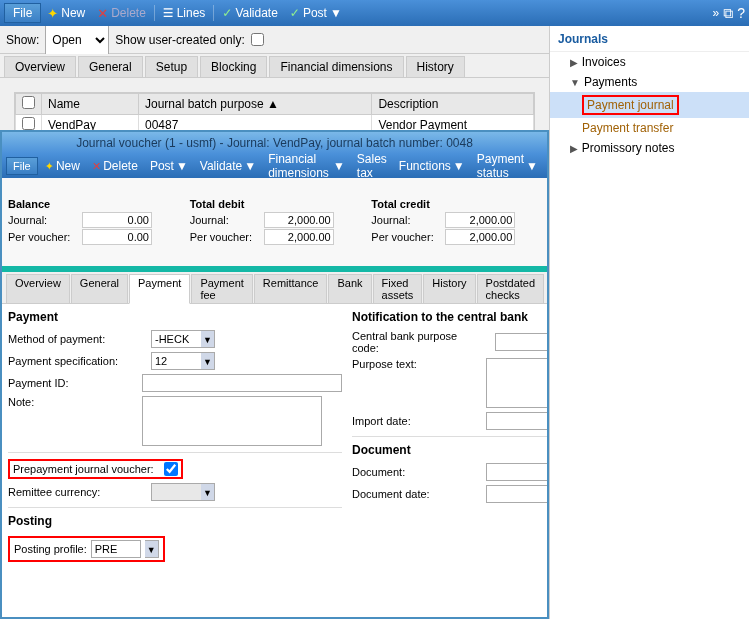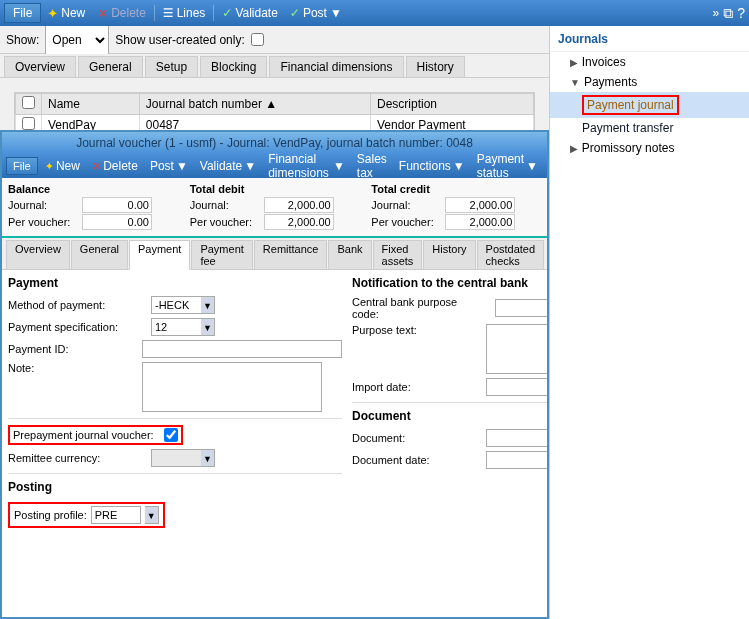--- a/index.html
+++ b/index.html
@@ -146,22 +146,22 @@
       display: flex;
       align-items: center;
       gap: 2px;
     }
 
     
     .balance-row {
       display: flex;
       gap: 12px;
       background: #f8f8f8;
-      border-bottom: 2px solid #14b8a6;
-      padding: 5px 6px;
+      border-bottom: 6px solid #14b8a6;
+      padding: 20px 6px;
     }
     .balance-section { flex: 1; }
     .balance-section h4 { font-size: 11px; font-weight: bold; margin-bottom: 2px; }
     .balance-field { display: flex; align-items: center; gap: 4px; margin-bottom: 1px; }
     .balance-field label { font-size: 11px; width: 70px; }
     .balance-input {
       width: 70px;
       height: 16px;
       border: 1px solid #ccc;
       font-size: 11px;
@@ -369,21 +369,21 @@
       <div class="tab">Financial dimensions</div>
       <div class="tab">History</div>
     </div>
 
     <div class="journal-table">
       <table>
         <thead>
           <tr>
             <th class="checkbox-cell"><input type="checkbox" style=""></th>
             <th>Name</th>
-            <th>Journal batch number ▲</th>
+            <th>Journal batch purpose ▲</th>
             <th>Description</th>
           </tr>
         </thead>
         <tbody>
           <tr>
             <td><input type="checkbox" style=""></td>
             <td>VendPay</td>
             <td>00487</td>
             <td>Vendor Payment</td>
           </tr>
@@ -594,21 +594,21 @@
     <div class="tree-item tree-indent1">
       <span class="tree-arrow">▼</span>
       <span>Payments</span>
     </div>
 
     <div class="tree-item tree-indent2 selected">
       <span class="payment-journal-label">Payment journal</span>
     </div>
 
     <div class="tree-item tree-indent2">
-      <span style="color:#0f172a;">Payment transfer</span>
+      <span style="color:#a16207;">Payment transfer</span>
     </div>
 
     <div class="tree-item tree-indent1">
       <span class="tree-arrow">▶</span>
       <span>Promissory notes</span>
     </div>
   </div>
 </div>
 
 </body></html>

